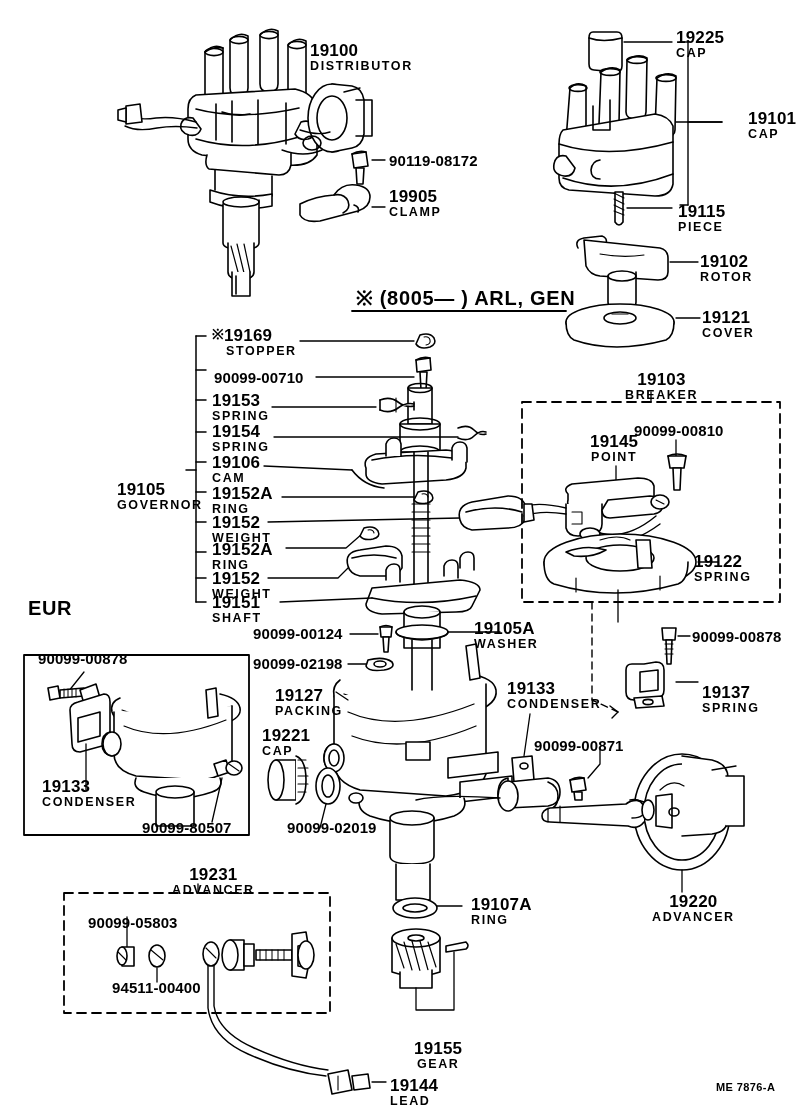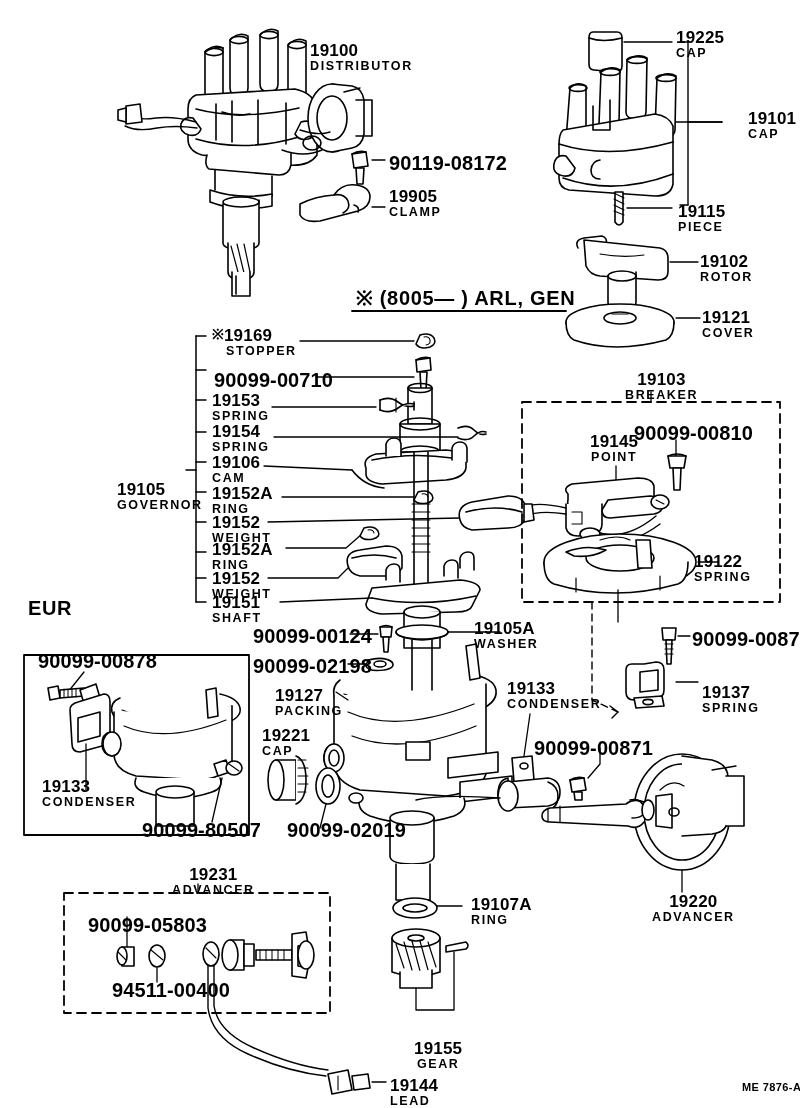--- a/index.html
+++ b/index.html
@@ -7,21 +7,21 @@
     width:800px;height:1108px;position:relative;overflow:hidden;
     font-family:"Liberation Sans", sans-serif;
     color:#000;
   }
   #stage{position:absolute;inset:0;}
   svg#art{position:absolute;left:0;top:0;width:800px;height:1108px;}
 
   .lbl{position:absolute;white-space:nowrap;line-height:1;}
   .num{font-size:17px;font-weight:bold;letter-spacing:.2px;}
   .sub{font-size:12.5px;letter-spacing:1.6px;font-weight:bold;display:block;margin-top:1px;}
-  .pn{font-size:20px;font-weight:bold;letter-spacing:.1px;}
+  .pn{font-size:15px;font-weight:bold;letter-spacing:.1px;}
   .bigspec{font-size:20px;font-weight:bold;letter-spacing:.6px;line-height:1.12;}
   .note{font-size:20px;font-weight:bold;letter-spacing:.7px;}
   .footer{font-size:11px;font-weight:bold;letter-spacing:.4px;}
   .star{font-size:14px;vertical-align:2px;}
   .ctr{text-align:center;}
 </style>
 </head>
 <body>
 
 <div id="stage">
@@ -683,17 +683,17 @@
 <div class="lbl num ctr" style="left:414px;top:1040px;">
   <span>19155</span>
   <span class="sub">GEAR</span>
 </div>
 
 <div class="lbl num" style="left:390px;top:1077px;">
   <span>19144</span>
   <span class="sub">LEAD</span>
 </div>
 
-<div class="lbl footer" style="left:742px;top:1082px;text-align:right;">
+<div class="lbl footer" style="left:716px;top:1082px;text-align:right;">
   <span>ME 7876-A</span>
 </div>
 
 </div>
 
 </body></html>

